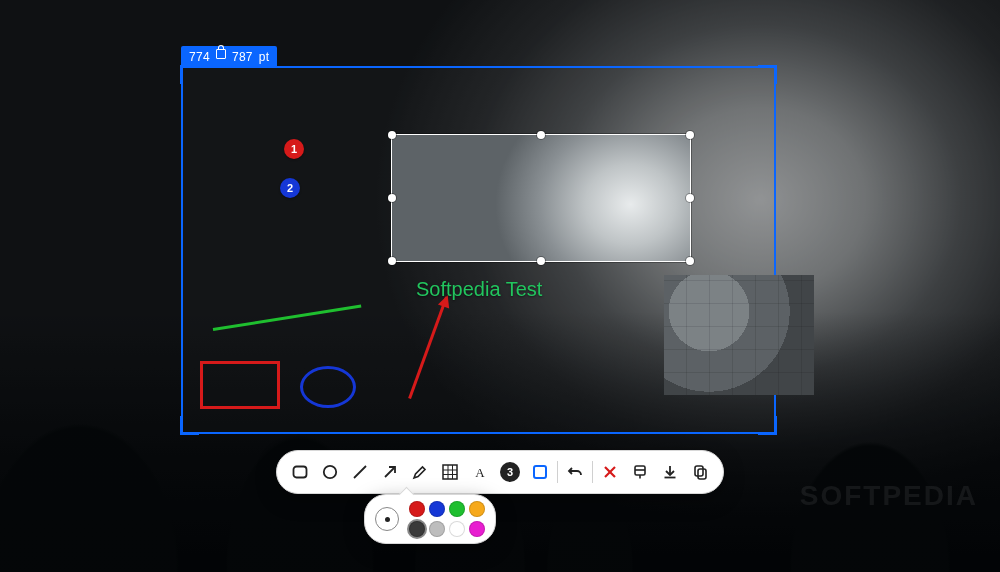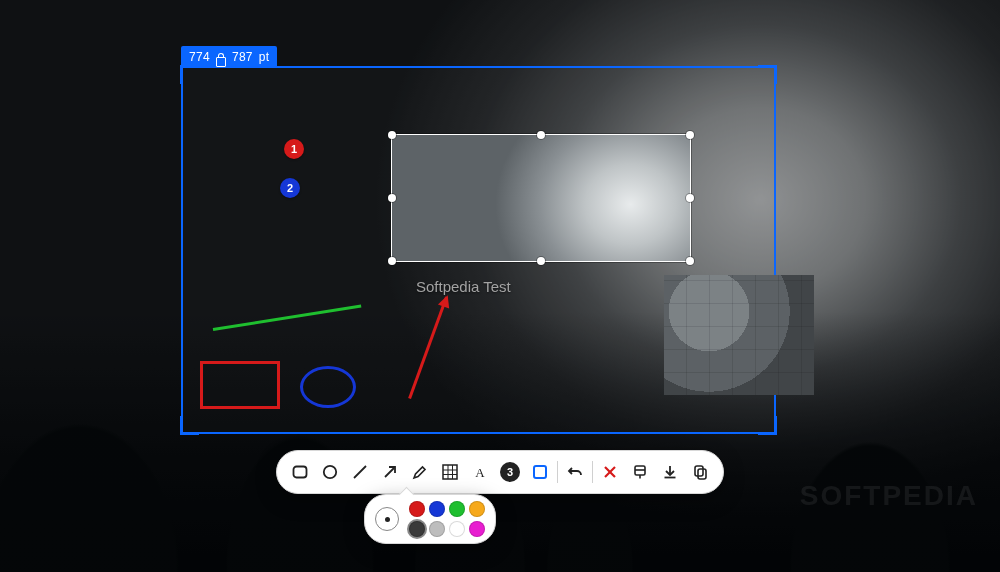--- a/index.html
+++ b/index.html
@@ -64,21 +64,21 @@
   .size-badge {
     position: absolute;
     top: -22px;
     left: -2px;
     background: #0a66ff;
     color: #fff;
     font-size: 12px;
     line-height: 20px;
     padding: 1px 8px;
     display: flex;
-    align-items: flex-end;
+    align-items: flex-start;
     gap: 6px;
     border-radius: 2px;
     letter-spacing: .3px;
   }
   .size-badge .lock {
     width: 8px; height: 8px;
     border: 1.5px solid #fff;
     border-radius: 1px;
     position: relative;
     margin-top: 2px;
@@ -148,22 +148,22 @@
     content:"";
     position:absolute;
     top:-2px; left:50%;
     transform: translateX(-50%);
     border-left:6px solid transparent;
     border-right:6px solid transparent;
     border-bottom:12px solid #d61a1a;
   }
   .text-anno {
     position:absolute;
-    color:#a3a3a3;
-    font-size:15px;
+    color:#22c55e;
+    font-size:20px;
     font-weight:500;
     text-shadow: 0 1px 2px rgba(0,0,0,.5);
     white-space: nowrap;
   }
 
   
   .mosaic {
     position:absolute;
     background:
       repeating-linear-gradient(0deg, rgba(0,0,0,0) 0 22px, rgba(0,0,0,.12) 22px 23px),

